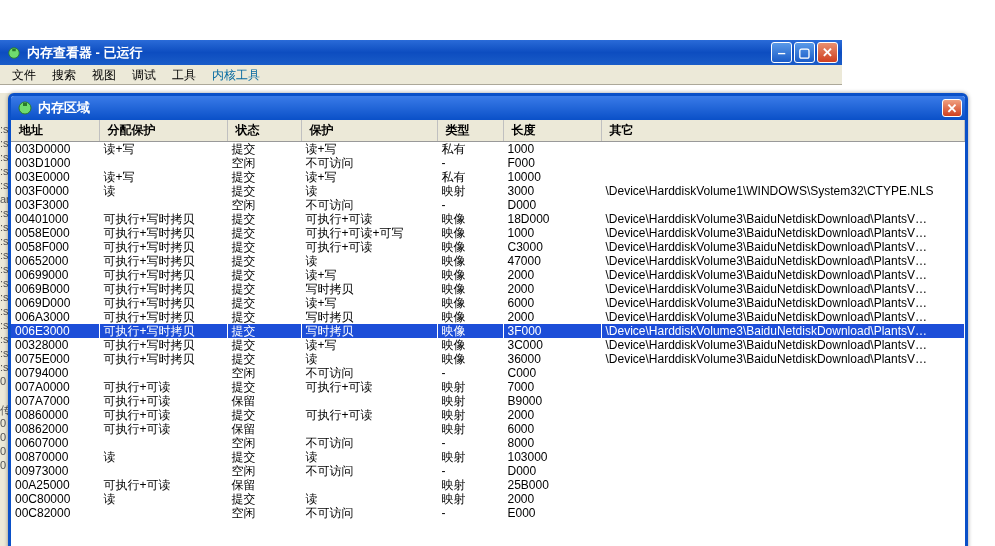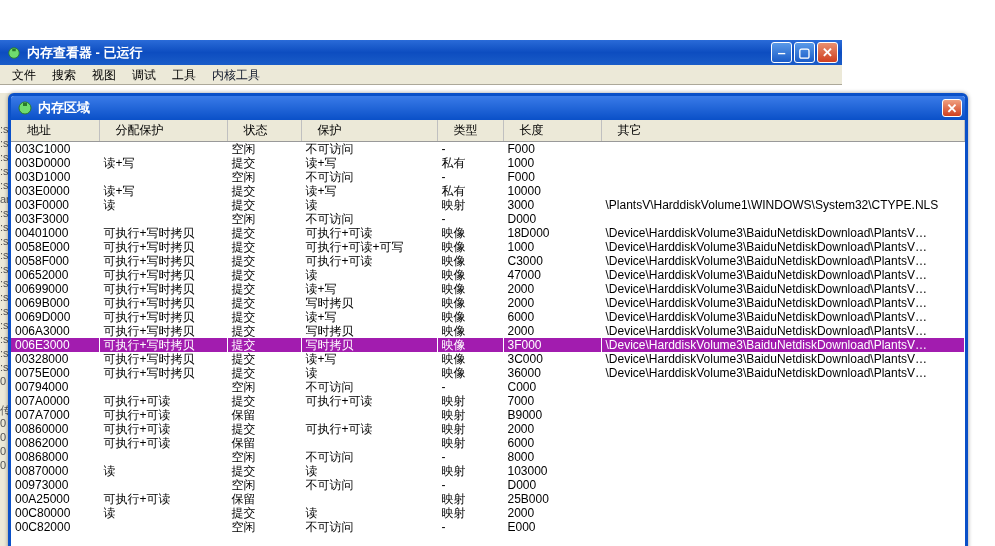--- a/index.html
+++ b/index.html
@@ -8,32 +8,32 @@
 .titlebar { height:25px; background:linear-gradient(to bottom,#2a6bd8 0%,#0d4dc0 50%,#1a5cc8 100%); display:flex; align-items:center; padding:0 4px 0 6px; color:#fff; font-weight:bold; font-size:13px; }
 .titlebar .icon { width:16px; height:16px; margin-right:5px; display:inline-flex; align-items:center; justify-content:center; }
 .titlebar .icon svg { width:14px; height:14px; }
 .titlebar .spacer { flex:1; }
 .win-btn { width:21px; height:21px; margin-left:2px; border:1px solid #fff; border-radius:3px; display:flex; align-items:center; justify-content:center; font-family:Arial; font-weight:bold; color:#fff; cursor:pointer; }
 .win-btn.min { background:linear-gradient(to bottom,#5a9ae8,#1a5cc8); }
 .win-btn.max { background:linear-gradient(to bottom,#5a9ae8,#1a5cc8); }
 .win-btn.close { background:linear-gradient(to bottom,#e89070,#d04020); }
 .menubar { height:20px; background:#ece9d8; display:flex; align-items:flex-start; padding:0 4px; border-bottom:1px solid #aca899; }
 .menubar .menu-item { padding:2px 8px; cursor:pointer; }
-.menubar .menu-item.disabled { color:#0f172a; cursor:default; }
+.menubar .menu-item.disabled { color:#0369a1; cursor:default; }
 
 .inner-dialog { position:absolute; left:8px; top:53px; width:960px; height:486px; border:3px solid #0a50c8; border-radius:6px 6px 0 0; background:#fff; display:flex; flex-direction:column; overflow:hidden; box-shadow:0 0 4px rgba(0,0,0,.4); }
 .inner-title { height:24px; background:linear-gradient(to bottom,#3a7be8 0%,#0a50c8 100%); display:flex; align-items:center; color:#fff; font-weight:bold; padding:0 3px 0 6px; font-size:13px; }
 .inner-title .icon { width:16px; height:16px; margin-right:5px; display:inline-flex; align-items:center; justify-content:center; }
 .inner-title .spacer { flex:1; }
 .inner-close { width:20px; height:18px; background:linear-gradient(to bottom,#f0a080,#d04020); border:1px solid #fff; border-radius:3px; display:flex; align-items:center; justify-content:center; color:#fff; font-weight:bold; font-family:Arial; cursor:pointer; }
 .table-wrap { flex:1; overflow:auto; background:#fff; }
 table { border-collapse:collapse; width:100%; table-layout:fixed; font-size:12px; }
-thead th { text-align:left; font-weight:normal; background:#ece9d8; border-right:1px solid #c0c0c0; border-bottom:1px solid #999; padding:2px 16px; height:18px; position:sticky; top:0; cursor:pointer; }
+thead th { text-align:left; font-weight:bold; background:#ece9d8; border-right:1px solid #c0c0c0; border-bottom:1px solid #999; padding:2px 8px; height:18px; position:sticky; top:0; cursor:pointer; }
 tbody td { padding:0 4px; height:14px; line-height:14px; white-space:nowrap; overflow:hidden; text-overflow:ellipsis; border-right:1px solid transparent; }
-tbody tr.selected td { background:#a21caf; color:#fff; }
+tbody tr.selected td { background:#1d4ed8; color:#fff; }
 
 col.c1{width:88px}col.c2{width:128px}col.c3{width:74px}col.c4{width:136px}col.c5{width:66px}col.c6{width:98px}col.c7{width:auto}
 
 .side-strip { position:absolute; left:0; top:53px; width:20px; bottom:0; background:#ece9d8; color:#555; font-size:11px; overflow:hidden; padding-top:30px; }
 .side-strip div{height:14px;}
 </style>
 </head>
 <body>
 
 <div class="outer-win">
@@ -117,29 +117,20 @@
               <th>分配保护</th>
               <th>状态</th>
               <th>保护</th>
               <th>类型</th>
               <th>长度</th>
               <th>其它</th>
             </tr>
           </thead>
         <tbody>
             <tr class="">
-              <td>003C1000</td>
-              <td></td>
-              <td>空闲</td>
-              <td>不可访问</td>
-              <td>-</td>
-              <td>F000</td>
-              <td></td>
-            </tr>
-            <tr class="">
               <td>003D0000</td>
               <td>读+写</td>
               <td>提交</td>
               <td>读+写</td>
               <td>私有</td>
               <td>1000</td>
               <td></td>
             </tr>
             <tr class="">
               <td>003D1000</td>
@@ -159,21 +150,21 @@
               <td>10000</td>
               <td></td>
             </tr>
             <tr class="">
               <td>003F0000</td>
               <td>读</td>
               <td>提交</td>
               <td>读</td>
               <td>映射</td>
               <td>3000</td>
-              <td>\PlantsV\HarddiskVolume1\WINDOWS\System32\CTYPE.NLS</td>
+              <td>\Device\HarddiskVolume1\WINDOWS\System32\CTYPE.NLS</td>
             </tr>
             <tr class="">
               <td>003F3000</td>
               <td></td>
               <td>空闲</td>
               <td>不可访问</td>
               <td>-</td>
               <td>D000</td>
               <td></td>
             </tr>
@@ -315,21 +306,21 @@
             <tr class="">
               <td>00862000</td>
               <td>可执行+可读</td>
               <td>保留</td>
               <td></td>
               <td>映射</td>
               <td>6000</td>
               <td></td>
             </tr>
             <tr class="">
-              <td>00868000</td>
+              <td>00607000</td>
               <td></td>
               <td>空闲</td>
               <td>不可访问</td>
               <td>-</td>
               <td>8000</td>
               <td></td>
             </tr>
             <tr class="">
               <td>00870000</td>
               <td>读</td>

